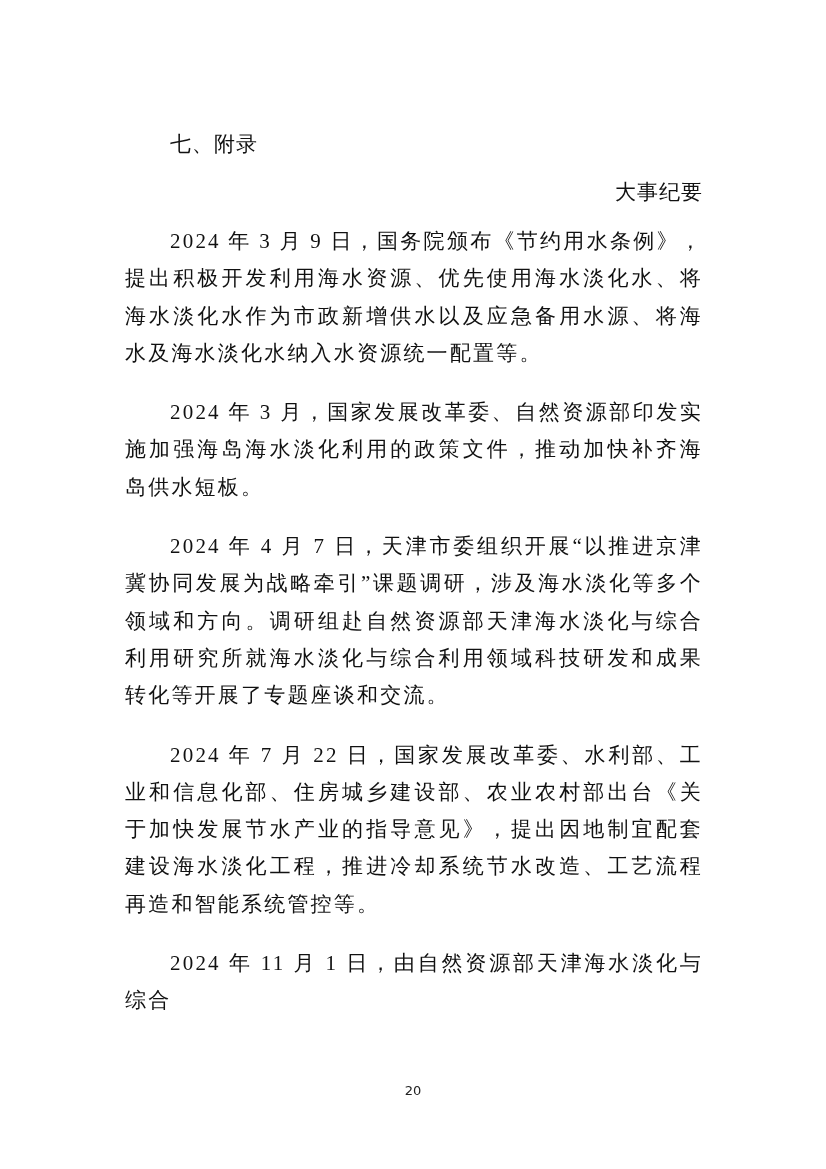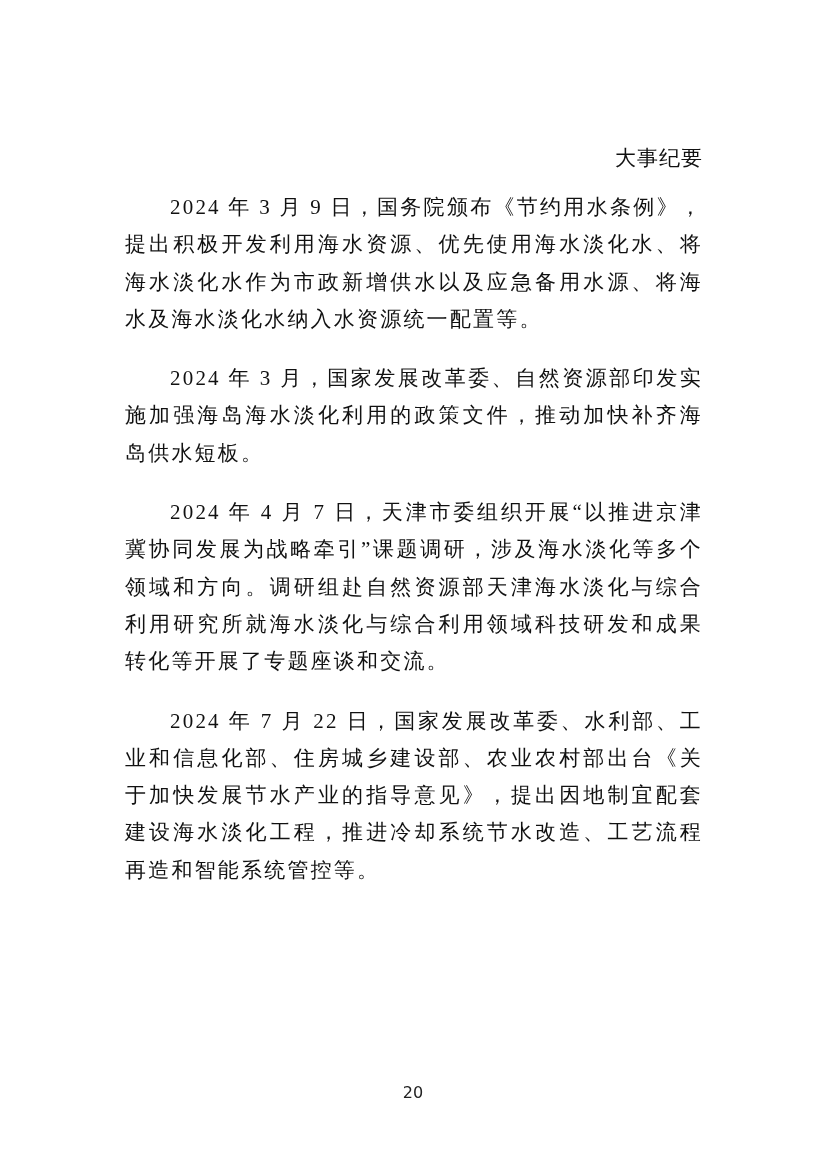--- a/index.html
+++ b/index.html
@@ -43,29 +43,31 @@
     }
     .p1 { margin-top: 17px; }
     .p2, .p3, .p4, .p5 { margin-top: 22px; }
     .page-number {
       position: absolute;
       left: 0;
       width: 826px;
       top: 1083px;
       text-align: center;
       font-family: "DejaVu Sans", sans-serif;
-      font-size: 16px;
+      font-size: 13px;
       color: #222222;
     }
   </style>
 </head>
 <body>
 
 <div class="page">
+  <h1 class="heading h1">七、附录</h1>
   <h2 class="heading h2">大事纪要</h2>
 
   <p class="para p1">2024 年 3 月 9 日，国务院颁布《节约用水条例》，提出积极开发利用海水资源、优先使用海水淡化水、将海水淡化水作为市政新增供水以及应急备用水源、将海水及海水淡化水纳入水资源统一配置等。</p>
   <p class="para p2">2024 年 3 月，国家发展改革委、自然资源部印发实施加强海岛海水淡化利用的政策文件，推动加快补齐海岛供水短板。</p>
   <p class="para p3">2024 年 4 月 7 日，天津市委组织开展“以推进京津冀协同发展为战略牵引”课题调研，涉及海水淡化等多个领域和方向。调研组赴自然资源部天津海水淡化与综合利用研究所就海水淡化与综合利用领域科技研发和成果转化等开展了专题座谈和交流。</p>
   <p class="para p4">2024 年 7 月 22 日，国家发展改革委、水利部、工业和信息化部、住房城乡建设部、农业农村部出台《关于加快发展节水产业的指导意见》，提出因地制宜配套建设海水淡化工程，推进冷却系统节水改造、工艺流程再造和智能系统管控等。</p>
+  <p class="para p5">2024 年 11 月 1 日，由自然资源部天津海水淡化与综合</p>
 </div>
 
 <div class="page-number">20</div>
 
 </body></html>

